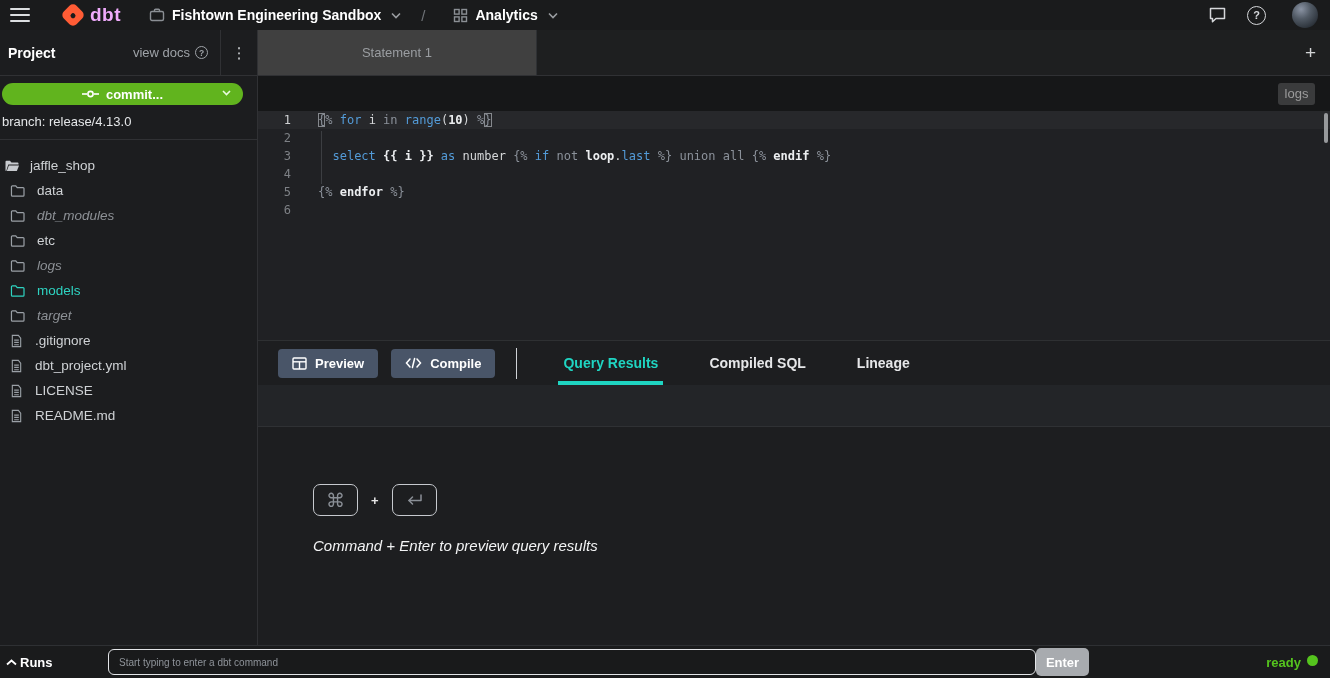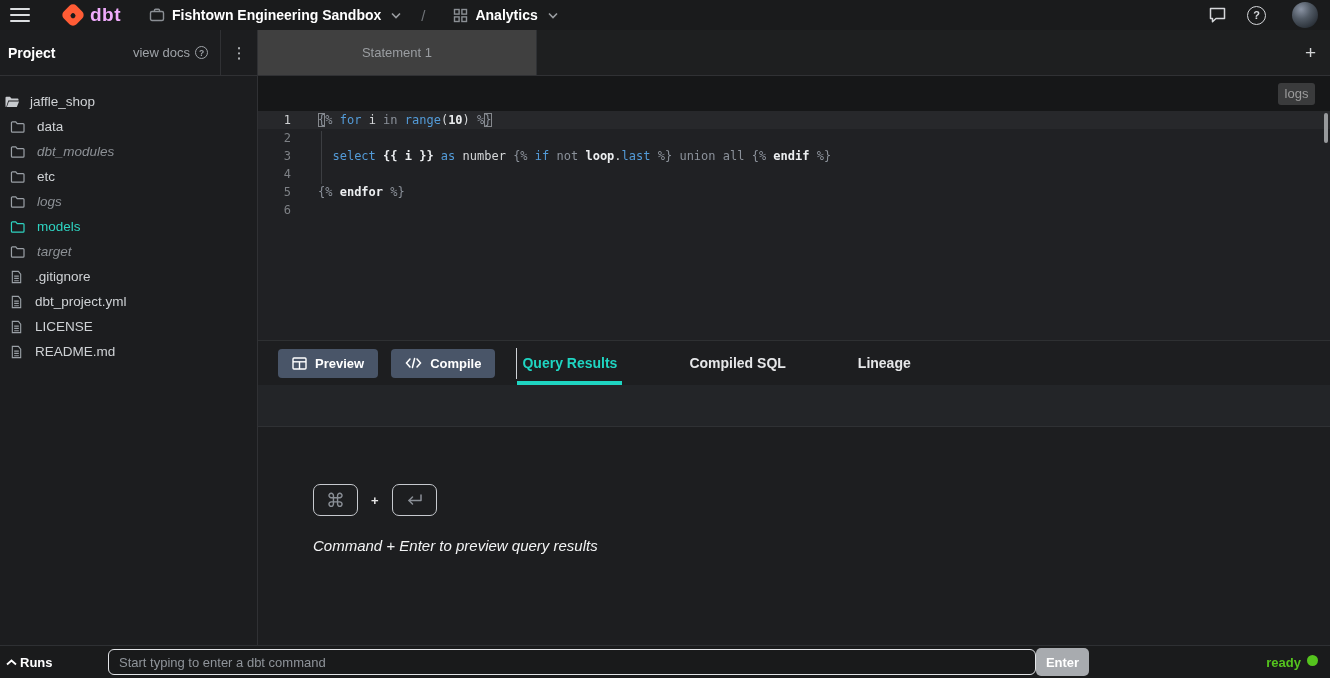--- a/index.html
+++ b/index.html
@@ -72,35 +72,35 @@
   .tk.box { outline:1px solid #85888d; outline-offset:-1px; }
   .indent-guide { position:absolute; left:63px; top:20px; width:1px; height:53px; background:#3c3e42; }
   .v-scroll-thumb { position:absolute; right:2px; top:2px; width:4px; height:30px; background:#97999c; border-radius:2px; }
 
   
   .results-header { height:45px; background:#1d1e20; border-top:1px solid #2e3032; display:flex; align-items:center; }
   .panel-btn { margin-left:0; height:29px; padding:0 14px; background:#495568; border-radius:4px; color:#fff; font-size:13px; font-weight:bold; display:flex; align-items:center; gap:8px; }
   .panel-btn.preview { margin-left:20px; }
   .panel-btn.compile { margin-left:13px; }
   .panel-divider { width:1px; height:31px; background:#cfd2d6; margin-left:21px; }
-  .rtabs { display:flex; align-self:stretch; gap:62px; }
+  .rtabs { display:flex; align-self:stretch; margin-left:41px; gap:41px; }
   .rtab { display:flex; align-items:center; font-size:14px; font-weight:bold; color:#e6e7e9; padding:0 5px; cursor:pointer; }
   .rtab.active { color:#1fd5c2; box-shadow:inset 0 -4px 0 #1fd5c2; }
   .results-strip { height:42px; background:#232528; border-bottom:1px solid #2f3134; }
   .results-content { flex:1; background:#1d1e20; padding:57px 0 0 55px; }
   .keys-row { display:flex; align-items:center; }
   .key { width:45px; height:32px; border:1.5px solid #c6c9ce; border-radius:7px; display:flex; align-items:center; justify-content:center; color:#8a8f96; }
   .key.cmd { font-size:19px; }
   .plus-between { margin:0 13px; color:#e8e8e8; font-size:13px; font-weight:bold; }
   .hint-text { margin-top:21px; font-style:italic; font-size:15px; color:#f2f3f4; }
 
   
   .bottombar { height:33px; background:#1a1b1c; border-top:1px solid #2e3033; display:flex; align-items:center; }
   .runs-toggle { margin-left:6px; width:102px; display:flex; align-items:center; gap:3px; color:#fff; font-weight:bold; font-size:13px; }
-  .cmd-input { width:928px; height:26px; background:#191a1b; border:1px solid #e3e5e8; border-radius:6px; color:#d6d8da; font-size:13px; padding:0 10px; outline:none; font-family:inherit; }
+  .cmd-input { width:928px; height:26px; background:#191a1b; border:1px solid #e3e5e8; border-radius:6px; color:#d6d8da; font-size:10px; padding:0 10px; outline:none; font-family:inherit; }
   .cmd-input::placeholder { color:#8f949a; }
   .enter-btn { margin-left:0; width:53px; height:28px; background:#a8abaf; border-radius:5px; color:#fff; font-weight:bold; font-size:13px; display:flex; align-items:center; justify-content:center; }
   .ready-status { margin-left:auto; margin-right:12px; display:flex; gap:6px; color:#55c41e; font-weight:bold; font-size:13px; }
   .ready-dot { width:11px; height:11px; border-radius:50%; background:#55c41e; }
 </style>
 </head>
 <body>
 
 <div class="topbar">
   <button class="hamburger">
@@ -163,20 +163,38 @@
       <span class="side-title">Project</span>
       <button class="view-docs">
         <span>view docs</span>
         <span class="mini-help">
             <span>?</span>
           </span>
       </button>
       <button class="kebab-cell">
           <span>⋮</span>
         </button>
+    </div>
+    <div class="commit-section">
+      <button class="commit-btn">
+        <span>
+          <svg width="17" height="10" viewBox="0 0 17 10" fill="none" stroke="#fff" stroke-width="1.6">
+              <line x1="0" y1="5" x2="5" y2="5"></line>
+              <circle cx="8.5" cy="5" r="2.6"></circle>
+              <line x1="12" y1="5" x2="17" y2="5"></line>
+            </svg>
+        </span>
+        <span>commit...</span>
+        <span class="chev-dn">
+          <svg width="9" height="6" viewBox="0 0 9 6" fill="none" stroke="currentColor" stroke-width="1.6">
+              <polyline points="1,1 4.5,4.5 8,1"></polyline>
+            </svg>
+        </span>
+      </button>
+      <div class="branch-label">branch: release/4.13.0</div>
     </div>
     <div class="tree">
         <div class="tree-item root">
           <span class="tree-icon">
             <svg width="16" height="13" viewBox="0 0 16 14" fill="currentColor">
               <path d="M1 3 a1 1 0 0 1 1 -1 h3.8 l1.6 1.8 h6.6 a1 1 0 0 1 1 1 V6 H4 L1.8 13 H2 a1 1 0 0 1 -1 -1 z"></path>
               <path d="M4.6 7 h11 L13.2 13 H2.4 z"></path>
             </svg>
           </span>
           <span class="tree-label">jaffle_shop</span>

